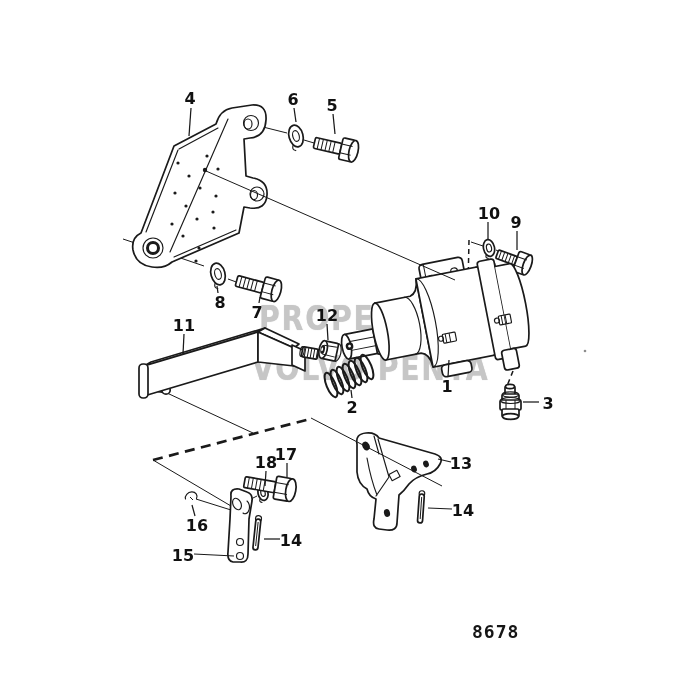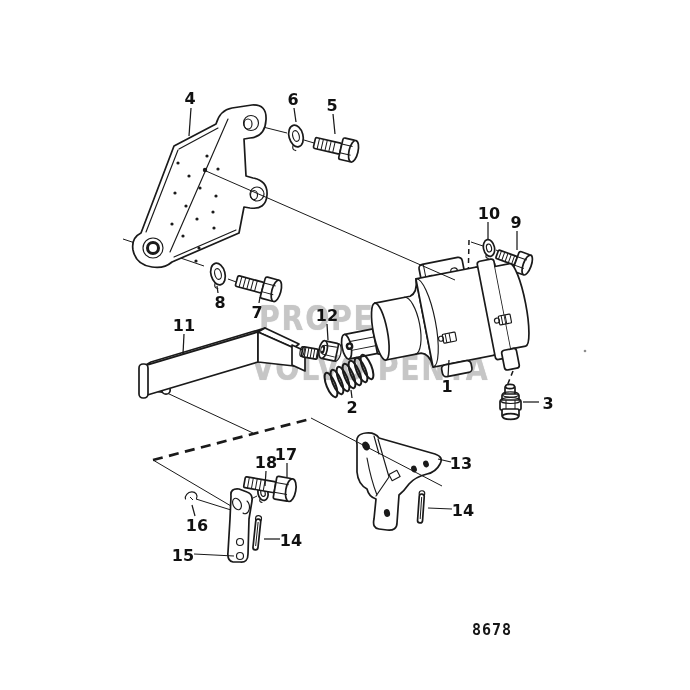--- a/index.html
+++ b/index.html
@@ -5,21 +5,21 @@
   html,body{margin:0;padding:0;background:#ffffff;}
   .canvas{position:relative;width:690px;height:690px;background:#fff;overflow:hidden;
           font-family:"DejaVu Sans",sans-serif;}
   .watermark{position:absolute;color:#bdbdbd;opacity:.85;font-weight:bold;
              font-family:"DejaVu Sans",sans-serif;letter-spacing:2px;font-size:33px;
              width:230px;text-align:center;transform:scaleX(.86);transform-origin:center;
              text-shadow:0 0 1px #c6c6c6;white-space:nowrap;user-select:none;}
   #wm1{left:243px;top:299px;}
   #wm2{left:236px;top:349px;}
   .drawing-number{position:absolute;left:472px;top:621px;font-family:"DejaVu Sans Mono",monospace;
-             font-size:15px;font-weight:bold;color:#161616;letter-spacing:1px;}
+             font-size:18px;font-weight:bold;color:#161616;letter-spacing:1px;}
   svg{position:absolute;left:0;top:0;}
   .o{fill:#ffffff;stroke:#1a1a1a;stroke-width:1.7;stroke-linejoin:round;stroke-linecap:round;}
   .d{fill:none;stroke:#1a1a1a;stroke-width:1.15;stroke-linejoin:round;stroke-linecap:round;}
   .thin{fill:none;stroke:#1a1a1a;stroke-width:1;}
   .dash{fill:none;stroke:#1a1a1a;stroke-width:2.7;stroke-dasharray:10 6.5;}
   .dash2{fill:none;stroke:#1a1a1a;stroke-width:1.5;stroke-dasharray:5 4;}
   .dark{fill:#1a1a1a;stroke:none;}
   .dot{fill:#1a1a1a;}
   .leader{stroke:#1a1a1a;stroke-width:1.25;}
   .callout{font:bold 16px "DejaVu Sans",sans-serif;fill:#111;text-anchor:middle;}

